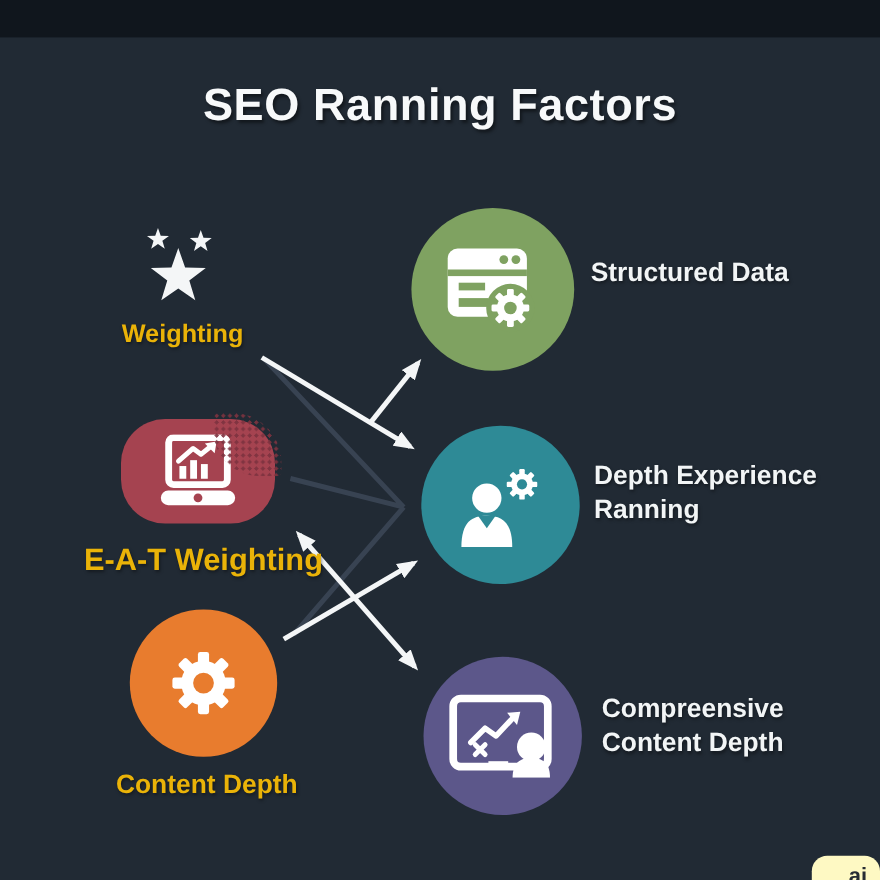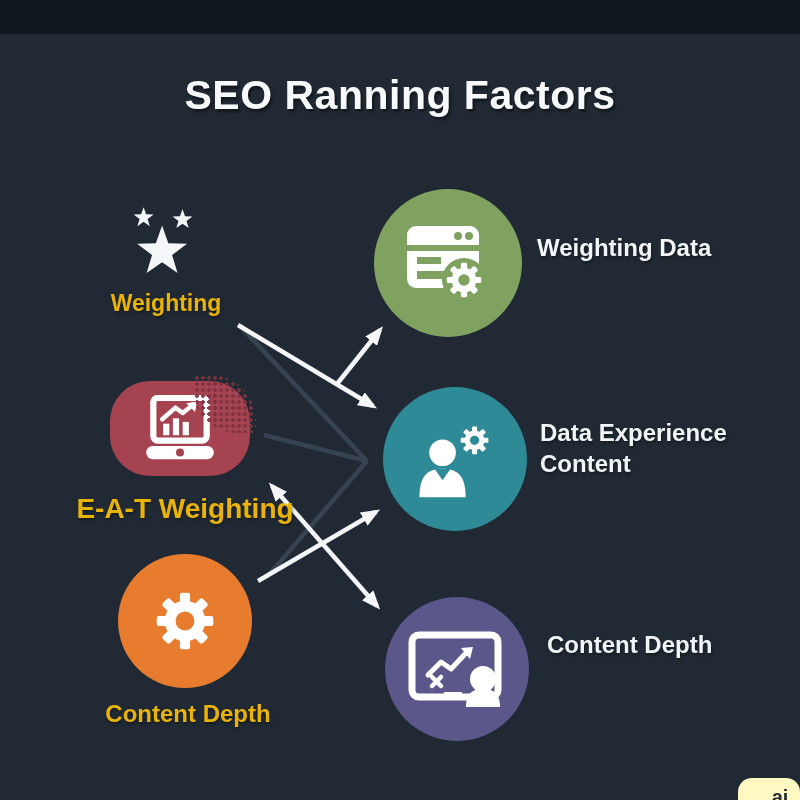--- a/index.html
+++ b/index.html
@@ -129,51 +129,52 @@
       <rect x="15" y="40" width="24" height="7" fill="#7fa261"></rect>
       <rect x="15" y="54" width="27" height="8" fill="#7fa261"></rect>
       <circle cx="62" cy="63" r="22" fill="#7fa261"></circle>
       <g transform="translate(62,63) scale(0.44)">
         <use href="#gear8" fill="#ffffff"></use>
         <circle r="13" fill="#7fa261"></circle>
       </g>
     </svg>
   </div>
   <div class="rlabel rl-structured">
-    <div>Weighting Data</div>
+    <div>Structured Data</div>
   </div>
 
   <div class="node circle n-teal">
     <svg width="86" height="80" viewBox="0 0 96 90">
       <g transform="translate(70,24) scale(0.40)">
         <use href="#gear8" fill="#ffffff"></use>
         <circle r="13" fill="#2e8a96"></circle>
       </g>
       <circle cx="34" cy="38" r="15" fill="#ffffff"></circle>
       <path d="M8,88 C8,62 19,56 34,56 C49,56 60,62 60,88 Z" fill="#ffffff"></path>
       <path d="M25,56 L34,69 L43,56 Z" fill="#2e8a96"></path>
     </svg>
   </div>
   <div class="rlabel rl-ux">
-    <div>Data Experience</div>
-    <div>Content</div>
+    <div>Depth Experience</div>
+    <div>Ranning</div>
   </div>
 
   <div class="node circle n-purple">
     <svg width="102" height="76" viewBox="0 0 102 76">
       <rect x="6" y="4" width="86" height="62" rx="7" fill="none" stroke="#ffffff" stroke-width="7"></rect>
       <polyline points="22,44 35,31 45,38 60,22" fill="none" stroke="#ffffff" stroke-width="5" stroke-linecap="round" stroke-linejoin="round"></polyline>
       <path d="M55,17 L67,16 L64,28 Z" fill="#ffffff"></path>
       <path d="M26,46 l9,9 M35,46 l-9,9" stroke="#ffffff" stroke-width="4.5" stroke-linecap="round"></path>
       <rect x="38" y="61" width="18" height="8" fill="#ffffff"></rect>
       <circle cx="77" cy="48" r="13" fill="#ffffff"></circle>
       <path d="M60,76 C60,62 67,58 77,58 C87,58 94,62 94,76 Z" fill="#ffffff"></path>
     </svg>
   </div>
   <div class="rlabel rl-comp">
+    <div>Compreensive</div>
     <div>Content Depth</div>
   </div>
 
   <div class="badge">
     <span>ai</span>
   </div>
 
   <div class="bottomline"></div>
   <div class="bottomdark"></div>
 </div>

